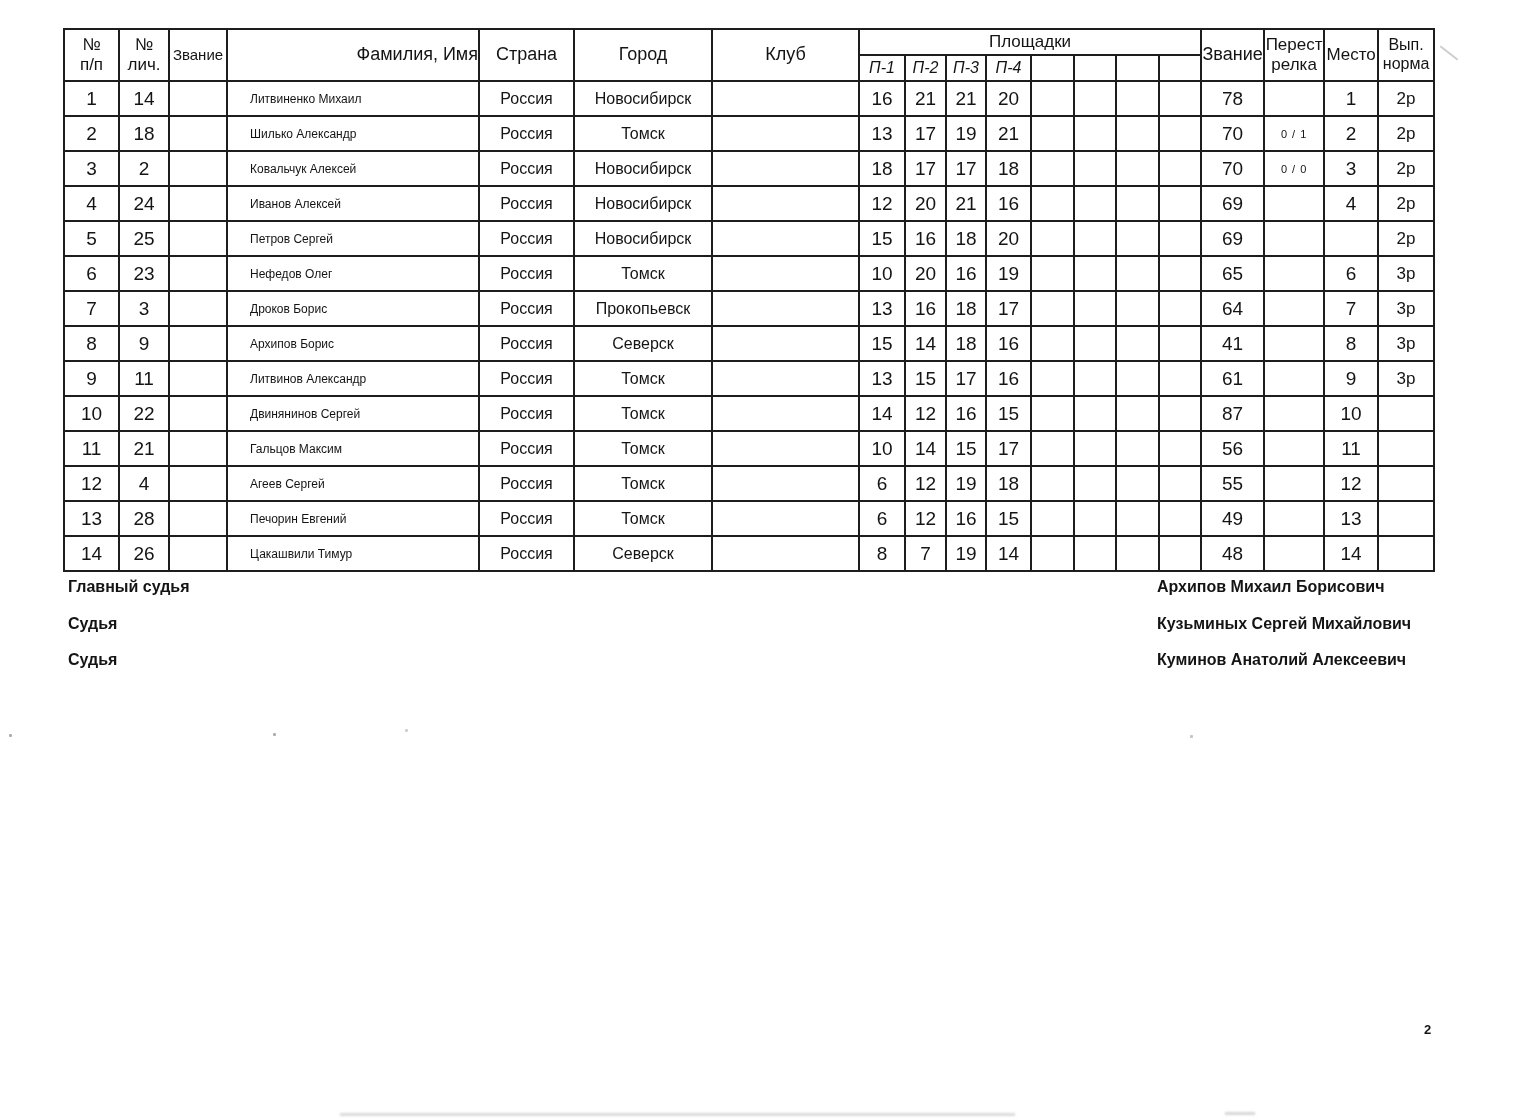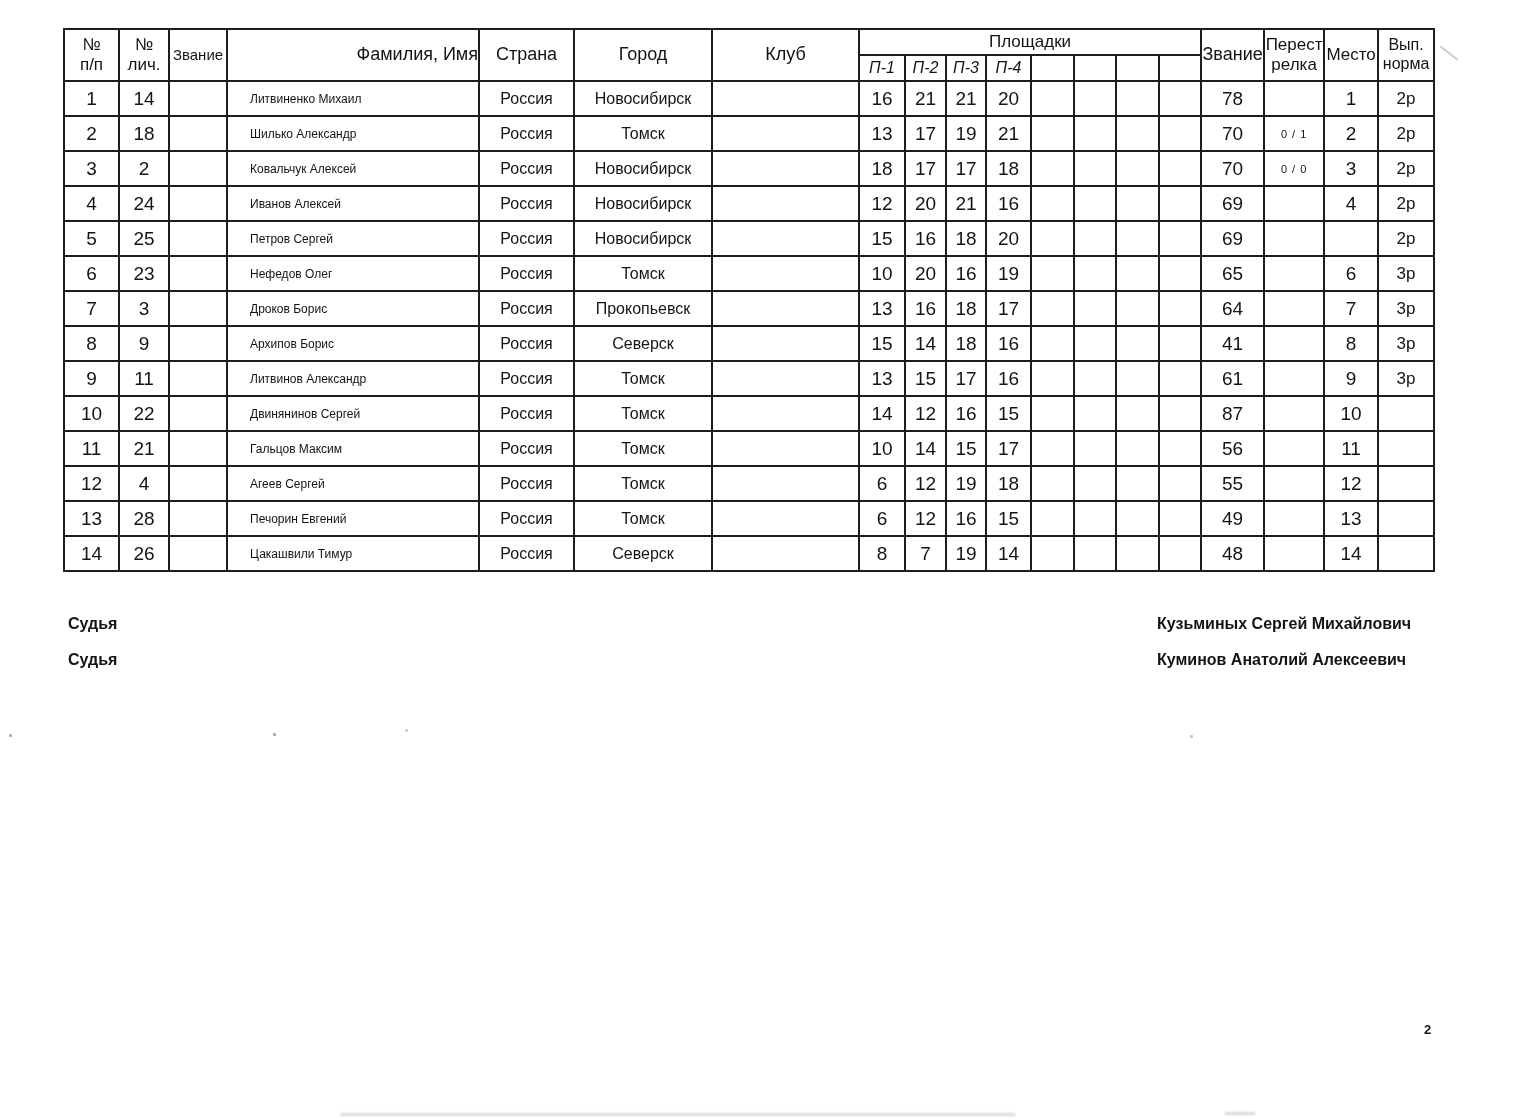--- a/index.html
+++ b/index.html
@@ -426,20 +426,24 @@
           <td class="num"></td>
           <td class="num"></td>
           <td class="num">48</td>
           <td class="small"></td>
           <td class="num">14</td>
           <td class="norm"></td>
         </tr>
       </tbody>
   </table>
 
+  <div class="judge-row" style="top:578px">
+    <span class="judge-title">Главный судья</span>
+    <span class="judge-name">Архипов Михаил Борисович</span>
+  </div>
   <div class="judge-row" style="top:615px">
     <span class="judge-title">Судья</span>
     <span class="judge-name">Кузьминых Сергей Михайлович</span>
   </div>
   <div class="judge-row" style="top:651px">
     <span class="judge-title">Судья</span>
     <span class="judge-name">Куминов Анатолий Алексеевич</span>
   </div>
 
   <div class="page-number">2</div>

